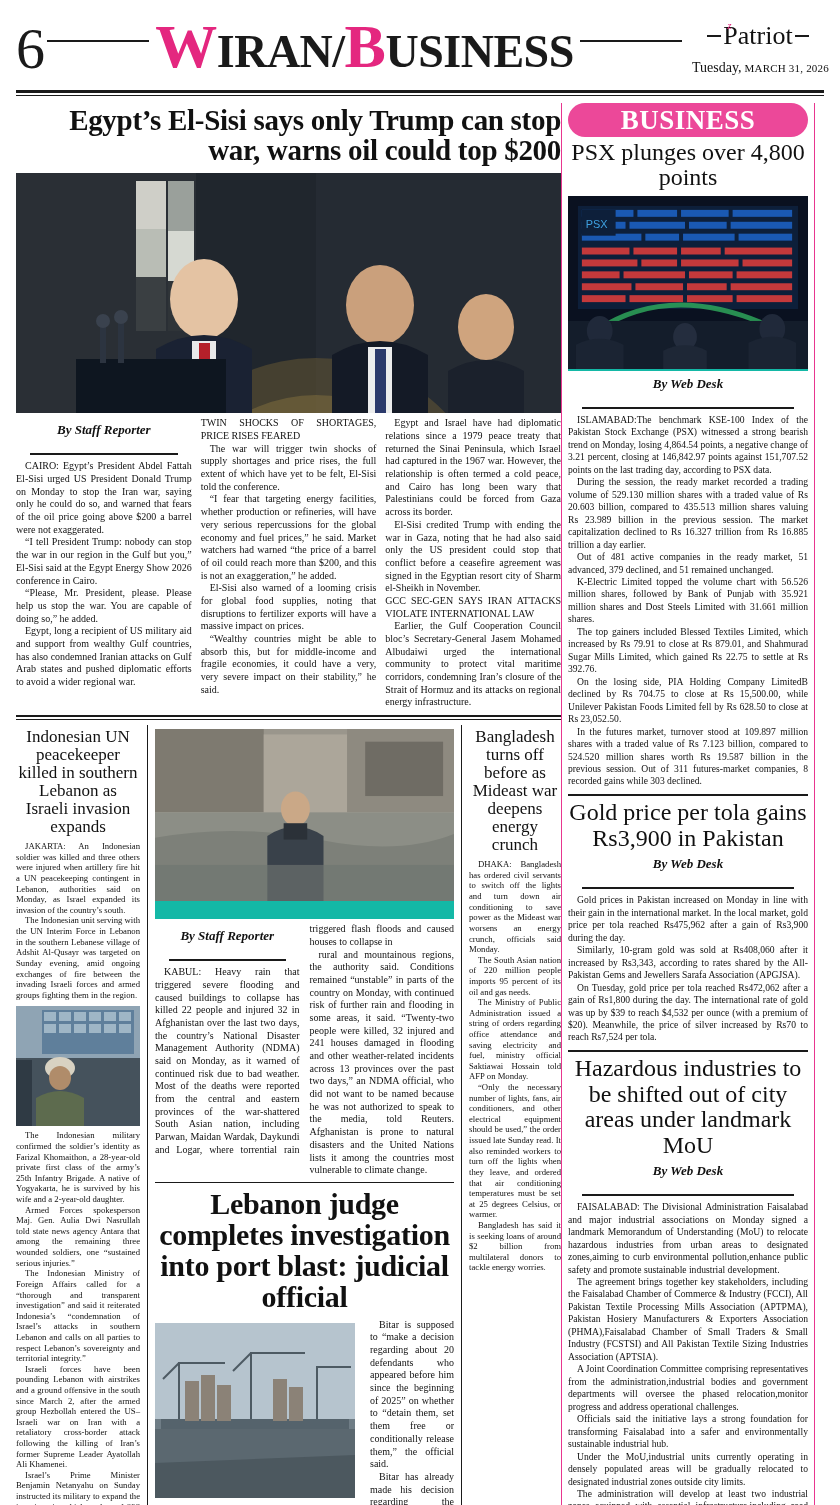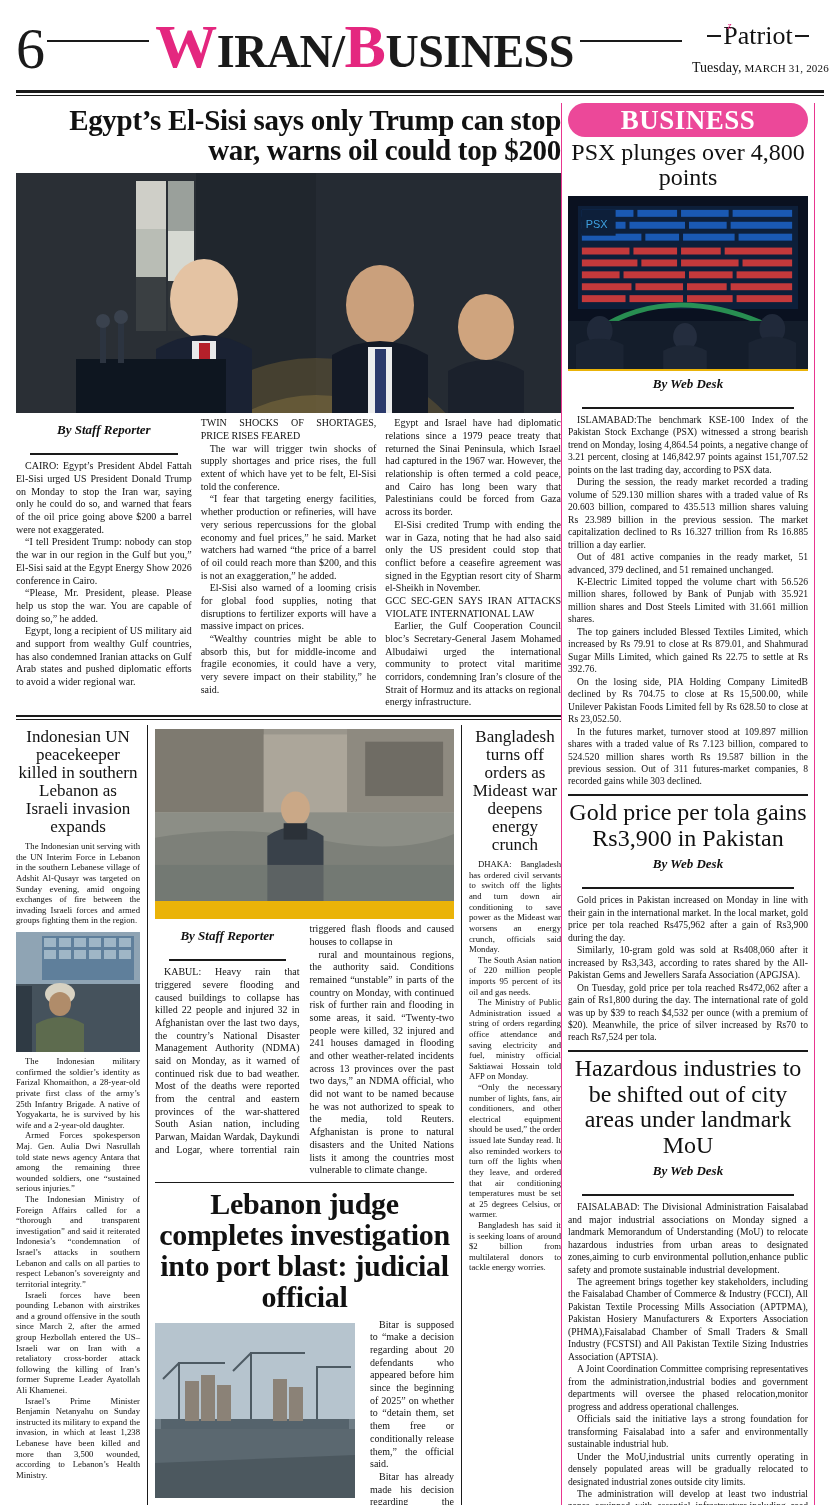--- a/index.html
+++ b/index.html
@@ -64,21 +64,21 @@
   .cols3 { column-count:3; column-gap:9px; }
   .body-text p {
     margin:0; font-size:10px; line-height:1.27; text-align:justify;
     text-indent:9px; font-family:"Liberation Serif", serif; hyphens:auto;
   }
   .body-text p.nodent { text-indent:0; }
   .body-text.tiny p { font-size:8.7px; line-height:1.22; }
   .body-text.wide p { font-size:9.6px; line-height:1.3; }
 
   
-  .photo { position:relative; overflow:hidden; background:#eab308; }
+  .photo { position:relative; overflow:hidden; background:#14b8a6; }
   .ph-lead { height:240px; margin:0 0 4px 0; }
   .ph-un { height:120px; margin:6px 0 4px 0; }
   .ph-afg { height:190px; margin:4px 0 4px 0; }
   .ph-port { height:175px; margin:4px 0 4px 0; }
   .ph-psx { height:175px; margin:3px 0 4px 0; }
 
   .sky { position:absolute; inset:0; }
 
   
   .biz-badge {
@@ -193,20 +193,21 @@
         </div>
       </div>
 
       <div class="dblrule"></div>
 
       <div class="subcol-wrap">
 
         <div class="subcol-narrow">
           <h3 class="hd-serif">Indonesian UN peacekeeper killed in southern Lebanon as Israeli invasion expands</h3>
           <div class="body-text tiny">
+            <p>JAKARTA: An Indonesian soldier was killed and three others were injured when artillery fire hit a UN peacekeeping contingent in Lebanon, authorities said on Monday, as Israel expanded its invasion of the country’s south.</p>
             <p>The Indonesian unit serving with the UN Interim Force in Lebanon in the southern Lebanese village of Adshit Al-Qusayr was targeted on Sunday evening, amid ongoing exchanges of fire between the invading Israeli forces and armed groups fighting them in the region.</p>
           </div>
           <div class="photo ph-un">
             <svg class="sky" viewBox="0 0 124 120" preserveAspectRatio="none">
               <rect width="124" height="120" fill="#6c7c8a"></rect>
               <rect x="0" y="0" width="124" height="52" fill="#8fa4b4"></rect>
               <rect x="26" y="4" width="92" height="44" fill="#5f7f9b"></rect>
               <g fill="#9fb6c6">
                 <rect x="28" y="6" width="12" height="9"></rect>
                   <rect x="43" y="6" width="12" height="9"></rect>
@@ -309,21 +310,21 @@
                 </div>
               </div>
             </div>
           </div>
 
         </div>
 
         <div class="sep-v"></div>
 
         <div style="width:92px;flex:0 0 92px;">
-          <h3 class="hd-serif">Bangladesh turns off orders as Mideast war deepens energy crunch</h3>
+          <h3 class="hd-serif">Bangladesh turns off before as Mideast war deepens energy crunch</h3>
           <div class="body-text tiny">
             <p>DHAKA: Bangladesh has ordered civil servants to switch off the lights and turn down air conditioning to save power as the Mideast war worsens an energy crunch, officials said Monday.</p>
             <p>The South Asian nation of 220 million people imports 95 percent of its oil and gas needs.</p>
             <p>The Ministry of Public Administration issued a string of orders regarding office attendance and saving electricity and fuel, ministry official Saktiawai Hossain told AFP on Monday.</p>
             <p>“Only the necessary number of lights, fans, air conditioners, and other electrical equipment should be used,” the order issued late Sunday read. It also reminded workers to turn off the lights when they leave, and ordered that air conditioning temperatures must be set at 25 degrees Celsius, or warmer.</p>
             <p>Bangladesh has said it is seeking loans of around $2 billion from multilateral donors to tackle energy worries.</p>
           </div>
         </div>
 
       </div>

